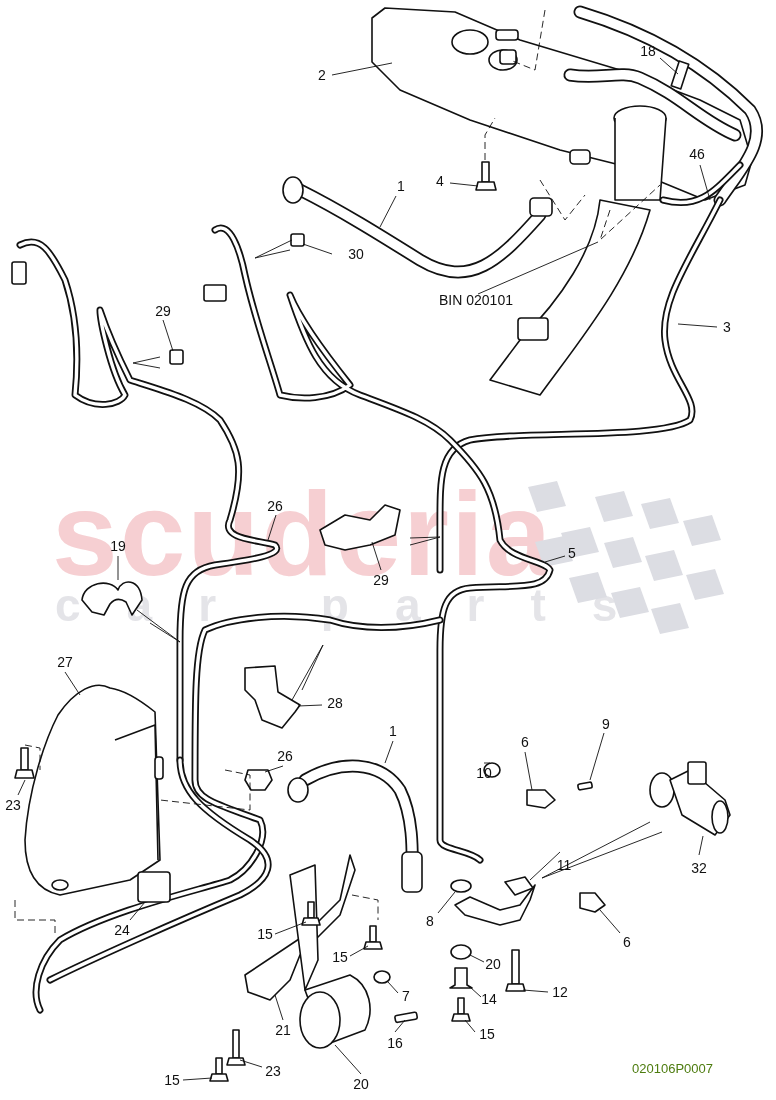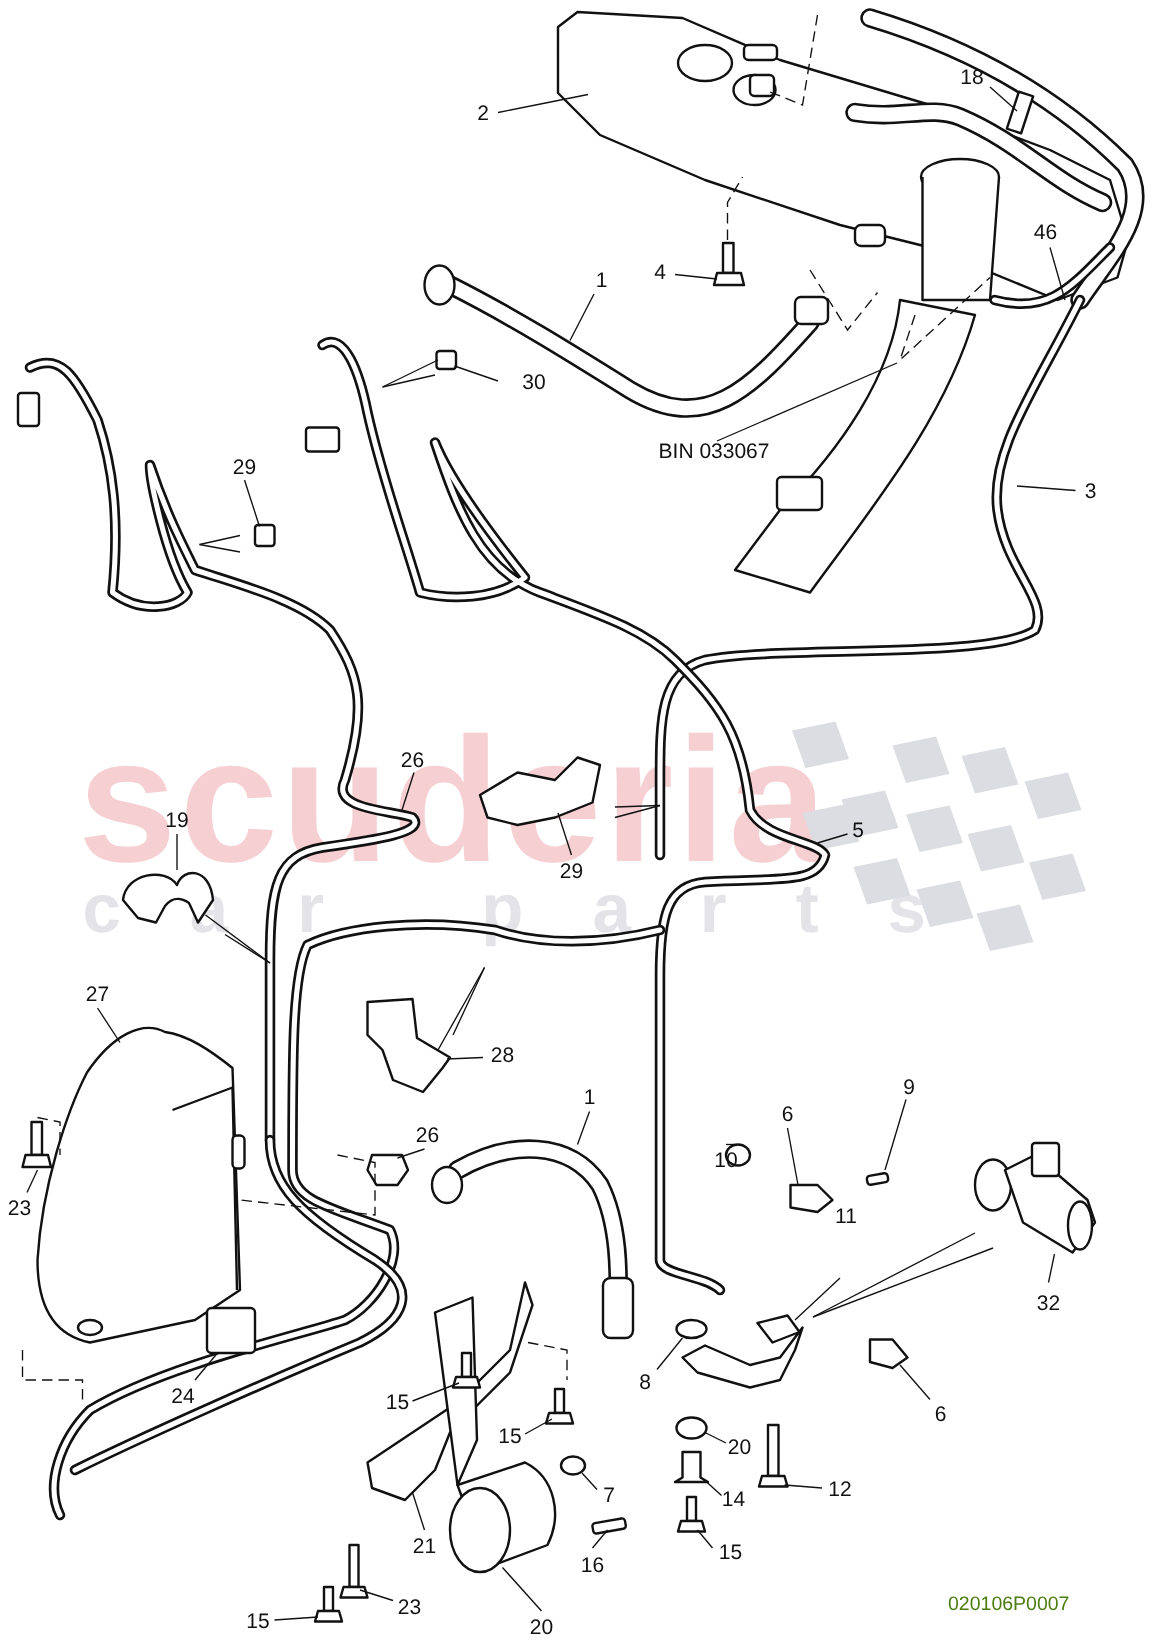--- a/index.html
+++ b/index.html
@@ -260,21 +260,21 @@
     <span class="callout" style="left:322px;top:75px">2</span>
     <span class="callout" style="left:727px;top:327px">3</span>
     <span class="callout" style="left:440px;top:181px">4</span>
     <span class="callout" style="left:572px;top:553px">5</span>
     <span class="callout" style="left:525px;top:742px">6</span>
     <span class="callout" style="left:627px;top:942px">6</span>
     <span class="callout" style="left:406px;top:996px">7</span>
     <span class="callout" style="left:430px;top:921px">8</span>
     <span class="callout" style="left:606px;top:724px">9</span>
     <span class="callout" style="left:484px;top:773px">10</span>
-    <span class="callout" style="left:564px;top:810px">11</span>
+    <span class="callout" style="left:564px;top:865px">11</span>
     <span class="callout" style="left:560px;top:992px">12</span>
     <span class="callout" style="left:493px;top:964px">20</span>
     <span class="callout" style="left:489px;top:999px">14</span>
     <span class="callout" style="left:265px;top:934px">15</span>
     <span class="callout" style="left:340px;top:957px">15</span>
     <span class="callout" style="left:487px;top:1034px">15</span>
     <span class="callout" style="left:172px;top:1080px">15</span>
     <span class="callout" style="left:395px;top:1043px">16</span>
     <span class="callout" style="left:393px;top:731px">1</span>
     <span class="callout" style="left:648px;top:51px">18</span>
@@ -286,17 +286,17 @@
     <span class="callout" style="left:273px;top:1071px">23</span>
     <span class="callout" style="left:122px;top:930px">24</span>
     <span class="callout" style="left:697px;top:154px">46</span>
     <span class="callout" style="left:275px;top:506px">26</span>
     <span class="callout" style="left:65px;top:662px">27</span>
     <span class="callout" style="left:335px;top:703px">28</span>
     <span class="callout" style="left:163px;top:311px">29</span>
     <span class="callout" style="left:381px;top:580px">29</span>
     <span class="callout" style="left:356px;top:254px">30</span>
     <span class="callout" style="left:699px;top:868px">32</span>
-    <span class="callout bin" style="left:476px;top:300px">BIN 033067</span>
+    <span class="callout bin" style="left:476px;top:300px">BIN 020101</span>
   </div>
 
   <div class="code">020106P0007</div>
 </div>
 
 </body></html>

